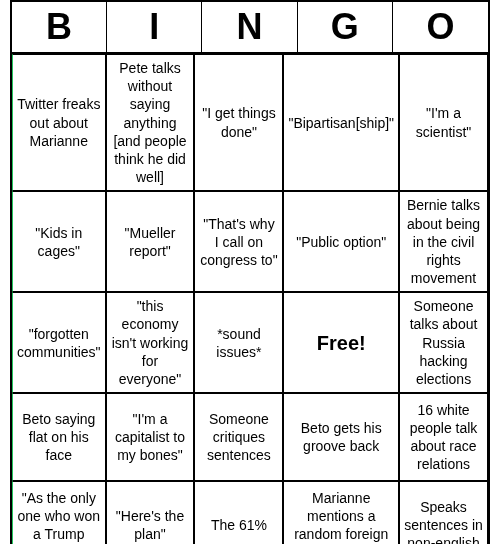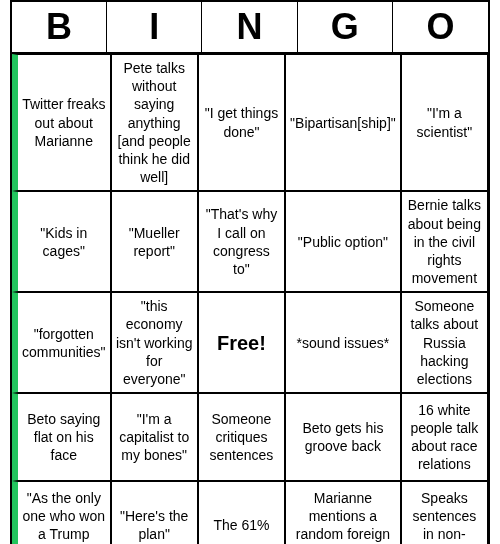--- a/index.html
+++ b/index.html
@@ -42,21 +42,21 @@
       text-align: center;
       font-size: 14px;
       padding: 4px;
       line-height: 1.3;
     }
     .bingo-cell.free {
       font-size: 20px;
       font-weight: bold;
     }
     .bingo-cell:nth-child(5n) { border-right: 1px solid #000; }
-    .bingo-cell:nth-child(5n+1) { border-left: 6px solid #22c55e; }
+    .bingo-cell:nth-child(5n+1) { border-left: 1px solid #22c55e; }
   </style>
 </head>
 <body>
 
 <div class="bingo-card">
   <div class="bingo-header">
   <div class="bingo-letter">B</div>
       <div class="bingo-letter">I</div>
       <div class="bingo-letter">N</div>
       <div class="bingo-letter">G</div>
@@ -68,22 +68,22 @@
       <div class="bingo-cell">"I get things done"</div>
       <div class="bingo-cell">"Bipartisan[ship]"</div>
       <div class="bingo-cell">"I'm a scientist"</div>
       <div class="bingo-cell">"Kids in cages"</div>
       <div class="bingo-cell">"Mueller report"</div>
       <div class="bingo-cell">"That's why I call on congress to"</div>
       <div class="bingo-cell">"Public option"</div>
       <div class="bingo-cell">Bernie talks about being in the civil rights movement</div>
       <div class="bingo-cell">"forgotten communities"</div>
       <div class="bingo-cell">"this economy isn't working for everyone"</div>
+      <div class="bingo-cell">*sound issues*</div>
       <div class="bingo-cell free">Free!</div>
-      <div class="bingo-cell">*sound issues*</div>
       <div class="bingo-cell">Someone talks about Russia hacking elections</div>
       <div class="bingo-cell">Beto saying flat on his face</div>
       <div class="bingo-cell">"I'm a capitalist to my bones"</div>
       <div class="bingo-cell">Someone critiques sentences</div>
       <div class="bingo-cell">Beto gets his groove back</div>
       <div class="bingo-cell">16 white people talk about race relations</div>
       <div class="bingo-cell">"As the only one who won a Trump state"</div>
       <div class="bingo-cell">"Here's the plan"</div>
       <div class="bingo-cell">The 61%</div>
       <div class="bingo-cell">Marianne mentions a random foreign country</div>

